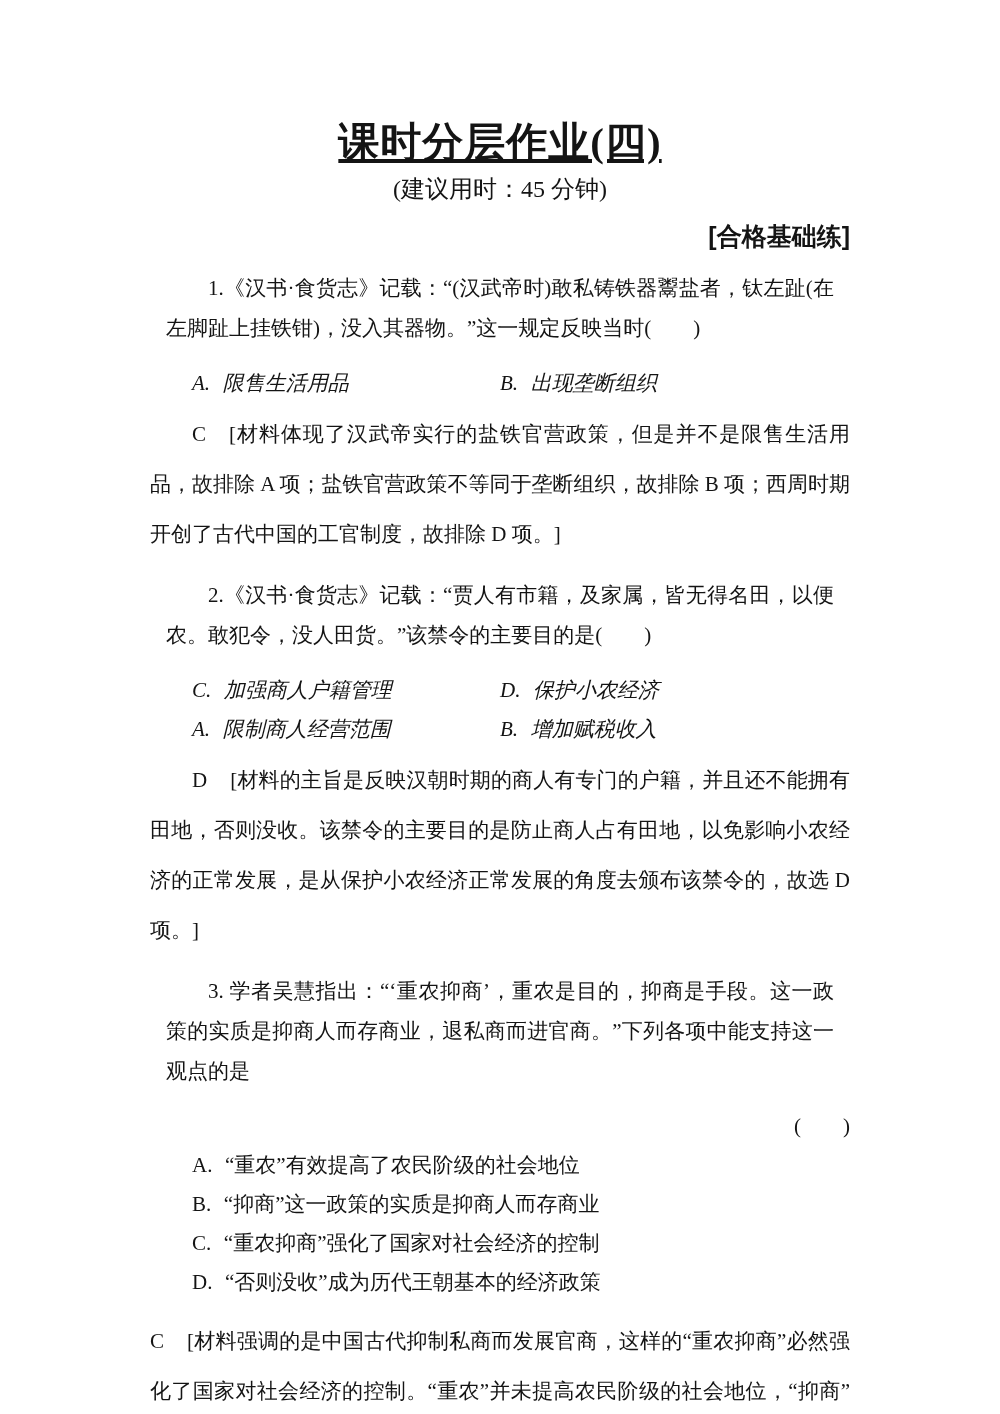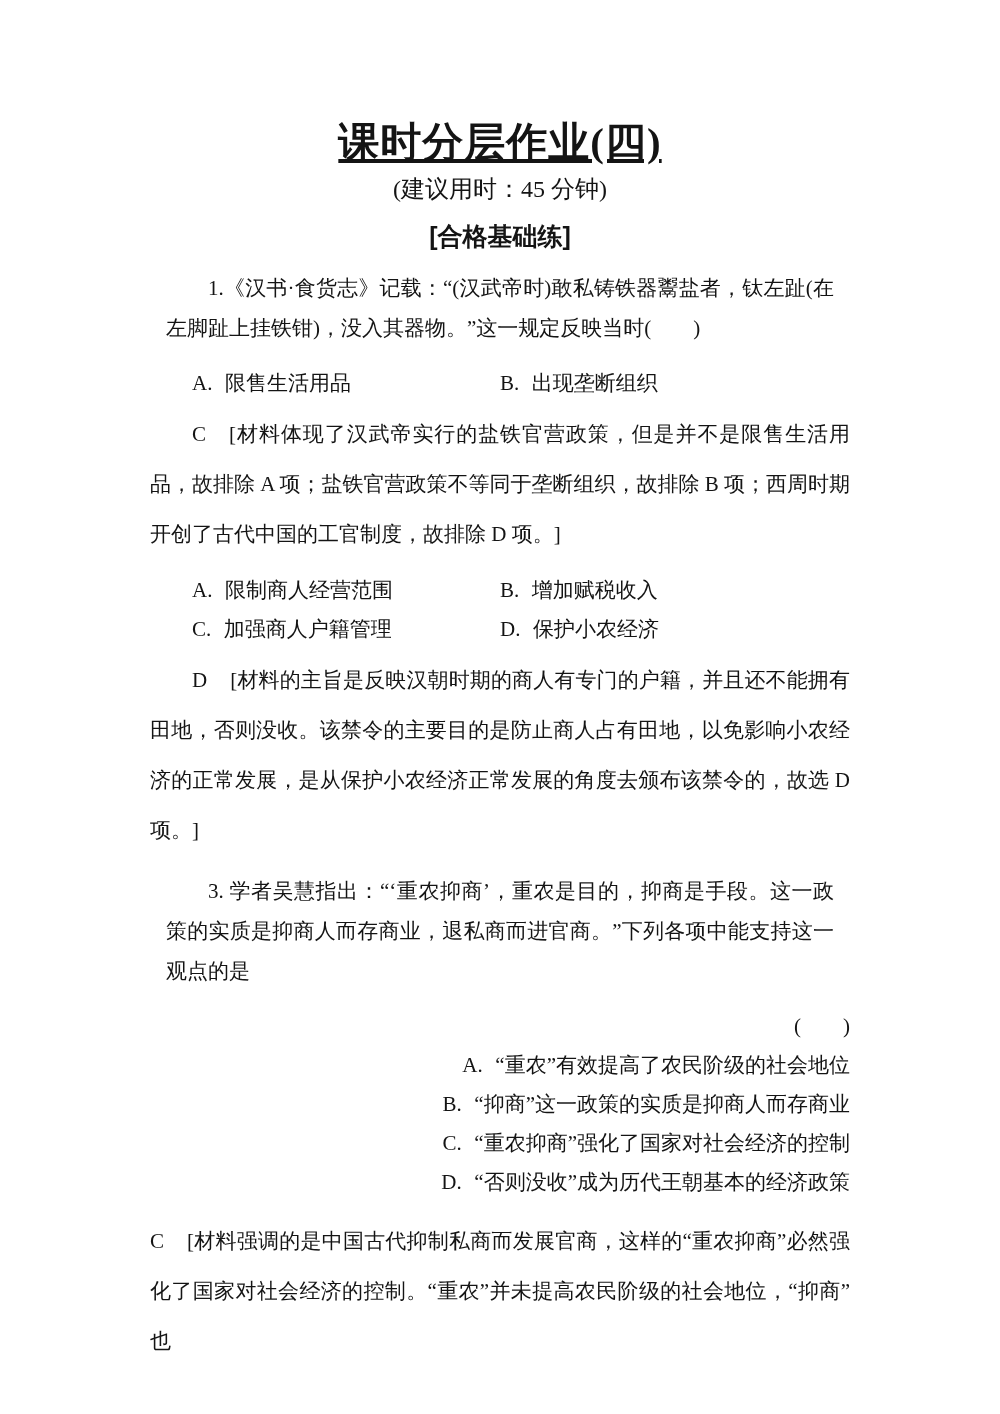--- a/index.html
+++ b/index.html
@@ -10,33 +10,33 @@
     -webkit-font-smoothing:antialiased;
   }
   .sheet{box-sizing:border-box;width:1000px;height:1414px;padding:116px 150px 0 150px;}
   .title{
     text-align:center;font-weight:bold;font-size:41px;line-height:52px;
     letter-spacing:1px;
     text-decoration:underline;
   }
   .subtitle{text-align:center;font-size:24px;line-height:30px;margin-top:6px;}
   .section-label{
-    text-align:center;font-size:25px;line-height:32px;margin-top:16px;
+    text-align:right;font-size:25px;line-height:32px;margin-top:16px;
     font-family:"Liberation Sans","DejaVu Sans",sans-serif;font-weight:600;
   }
   .stem{
     font-size:21px;line-height:40px;text-align:justify;text-indent:2em;margin:16px;
   }
   .qblock{margin-top:12px;}
   .qblock.first{margin-top:14px;}
   .optrow{display:flex;font-size:21px;line-height:39px;}
-  .optcell{width:50%;box-sizing:border-box;}
+  .optcell{width:50%;box-sizing:border-box;font-style:italic;}
   .optcell.left{padding-left:2em;}
   .opt-label{margin-right:0.6em;}
-  .opts-single .optline{font-size:21px;line-height:39px;padding-left:2em;text-align:right;}
+  .opts-single .optline{font-size:21px;line-height:39px;padding-left:2em;text-align:left;}
   .paren-line{font-size:21px;line-height:39px;text-align:right;}
   .answer{
     font-family:Liberation Serif, serif;
     font-size:21px;line-height:50px;text-align:justify;text-indent:2em;
     margin:6px 0 10px 0;
   }
   .answer .letter{margin-right:1.1em;}
   .answer.flush{text-indent:0;margin-top:14px;}
 </style>
 </head>
@@ -55,28 +55,29 @@
         <div class="optcell left"><span class="opt-label">A.</span><span>限售生活用品</span></div>
         <div class="optcell"><span class="opt-label">B.</span><span>出现垄断组织</span></div>
       </div>
       <div class="optrow">
       </div>
     </div>
     <p class="answer"><span class="letter">C</span><span>[材料体现了汉武帝实行的盐铁官营政策，但是并不是限售生活用品，故排除 A 项；盐铁官营政策不等同于垄断组织，故排除 B 项；西周时期开创了古代中国的工官制度，故排除 D 项。]</span></p>
   </div>
 
   <div class="qblock">
+    <p class="stem">2.《汉书·食货志》记载：“贾人有市籍，及家属，皆无得名田，以便农。敢犯令，没人田货。”该禁令的主要目的是(　　)</p>
     <div class="opts-2col">
+      <div class="optrow">
+        <div class="optcell left"><span class="opt-label">C.</span><span>加强商人户籍管理</span></div>
+        <div class="optcell"><span class="opt-label">D.</span><span>保护小农经济</span></div>
+      </div>
       <div class="optrow">
         <div class="optcell left"><span class="opt-label">A.</span><span>限制商人经营范围</span></div>
         <div class="optcell"><span class="opt-label">B.</span><span>增加赋税收入</span></div>
-      </div>
-      <div class="optrow">
-        <div class="optcell left"><span class="opt-label">C.</span><span>加强商人户籍管理</span></div>
-        <div class="optcell"><span class="opt-label">D.</span><span>保护小农经济</span></div>
       </div>
     </div>
     <p class="answer"><span class="letter">D</span><span>[材料的主旨是反映汉朝时期的商人有专门的户籍，并且还不能拥有田地，否则没收。该禁令的主要目的是防止商人占有田地，以免影响小农经济的正常发展，是从保护小农经济正常发展的角度去颁布该禁令的，故选 D 项。]</span></p>
   </div>
 
   <div class="qblock">
     <p class="stem">3. 学者吴慧指出：“‘重农抑商’，重农是目的，抑商是手段。这一政策的实质是抑商人而存商业，退私商而进官商。”下列各项中能支持这一观点的是</p>
     <div class="paren-line">(　　)</div>
     <div class="opts-single">
       <div class="optline"><span class="opt-label">A.</span><span>“重农”有效提高了农民阶级的社会地位</span></div>

